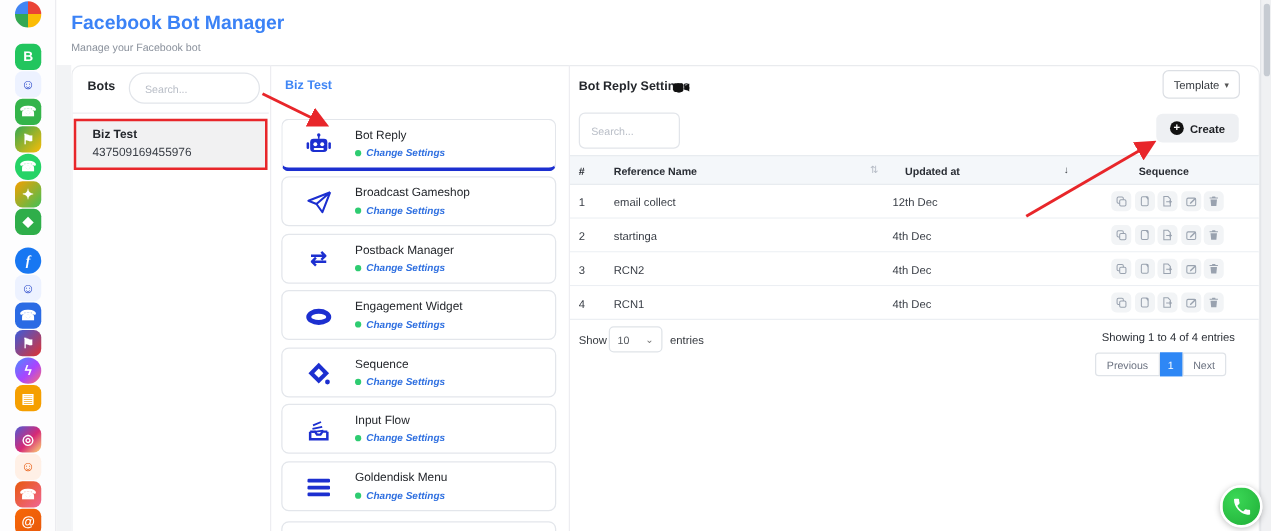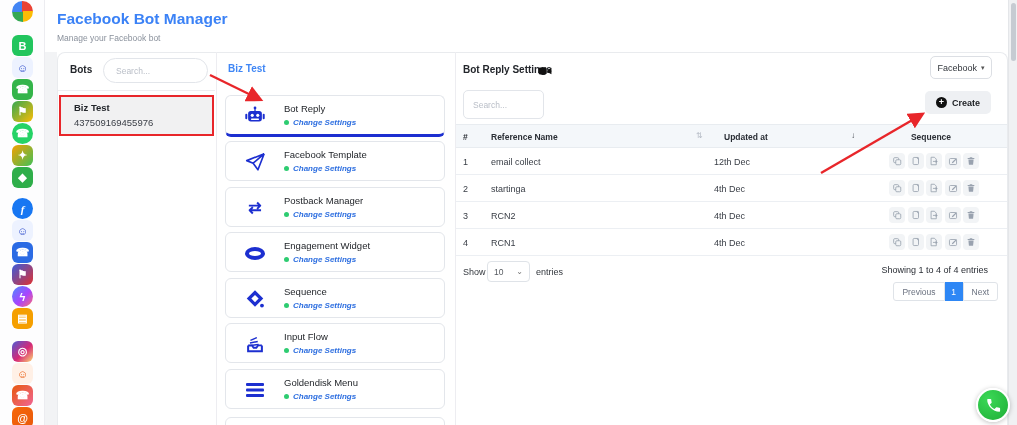--- a/index.html
+++ b/index.html
@@ -87,21 +87,21 @@
   .acts { position:absolute; left:433px; top:5px; display:flex; gap:2.5px; }
   .abtn { width:16px; height:16px; background:#f2f4f6; border:none; border-radius:4px; display:flex; align-items:center; justify-content:center; color:#99a2af; cursor:pointer; padding:0; }
   .abtn svg { width:10px; height:10px; }
 
   .show-label, .entries-label { position:absolute; font-size:9px; color:#33373d; top:267px; }
   .show-label { left:463px; }
   .entries-label { left:536px; }
   .entries-select { position:absolute; left:487px; top:261px; width:43px; height:21px; border:1px solid #dfe3e8; border-radius:4px; background:#fff;
                     font-size:8.5px; color:#55595f; display:flex; align-items:center; justify-content:space-between; padding:0 6px; cursor:pointer; }
   .summary { position:absolute; right:29px; top:265px; font-size:9px; color:#2a2e35; }
-  .pager { position:absolute; right:19px; top:282px; display:flex; align-items:flex-end; }
+  .pager { position:absolute; right:36px; top:282px; display:flex; align-items:flex-end; }
   .pbtn { height:19px; border:1px solid #dfe3e8; background:#fff; color:#6b7280; font-size:8.5px; border-radius:3px;
           display:flex; align-items:center; justify-content:center; cursor:pointer; padding:0 8px; font-family:"Liberation Sans",sans-serif; }
   .pbtn.prev { border-radius:3px 0 0 3px; }
   .pbtn.page-active { background:#2e87f5; border-color:#2e87f5; color:#fff; width:18px; padding:0; border-radius:0; }
   .pbtn.next { border-radius:0 3px 3px 0; }
 
   
   .sbar { position:absolute; right:0; top:0; width:9px; height:425px; background:#f0f1f3; border-left:1px solid #e4e6e9; }
   .sthumb { position:absolute; right:1.5px; top:3px; width:5px; height:58px; background:#c6cbd2; border-radius:3px; }
   .wa-float { position:absolute; left:976px; top:388px; width:34px; height:34px; border-radius:50%;
@@ -224,21 +224,21 @@
       <span class="stxt">Change Settings</span>
     </div>
   </div>
 
   <div class="mcard" style="top:141px">
     <span class="micon">
         <svg viewBox="0 0 24 24">
           <use href="#i-plane"></use>
         </svg>
       </span>
-    <div class="mtitle">Facebook Template</div>
+    <div class="mtitle">Broadcast Gameshop</div>
     <div class="mset">
       <span class="dot"></span>
       <span class="stxt">Change Settings</span>
     </div>
   </div>
 
   <div class="mcard" style="top:187px">
     <span class="micon">
         <span class="m-glyph">⇄</span>
       </span>
@@ -300,21 +300,21 @@
   <div class="mcard" style="top:417px">
     <span class="micon" style="top:6px"></span>
   </div>
 
   <div class="set-title">Bot Reply Settings</div>
   <span class="cam"><svg viewBox="0 0 24 20" style="width:14px;height:12px">
         <use href="#i-cam"></use>
       </svg></span>
 
   <button class="opt-btn">
-    <span>Facebook</span>
+    <span>Template</span>
     <span style="font-size:7px;color:#555">▾</span>
   </button>
 
   <input class="set-search" placeholder="Search..." style="">
 
   <button class="create-btn">
     <span class="plus"></span>
     <span>Create</span>
   </button>
 

